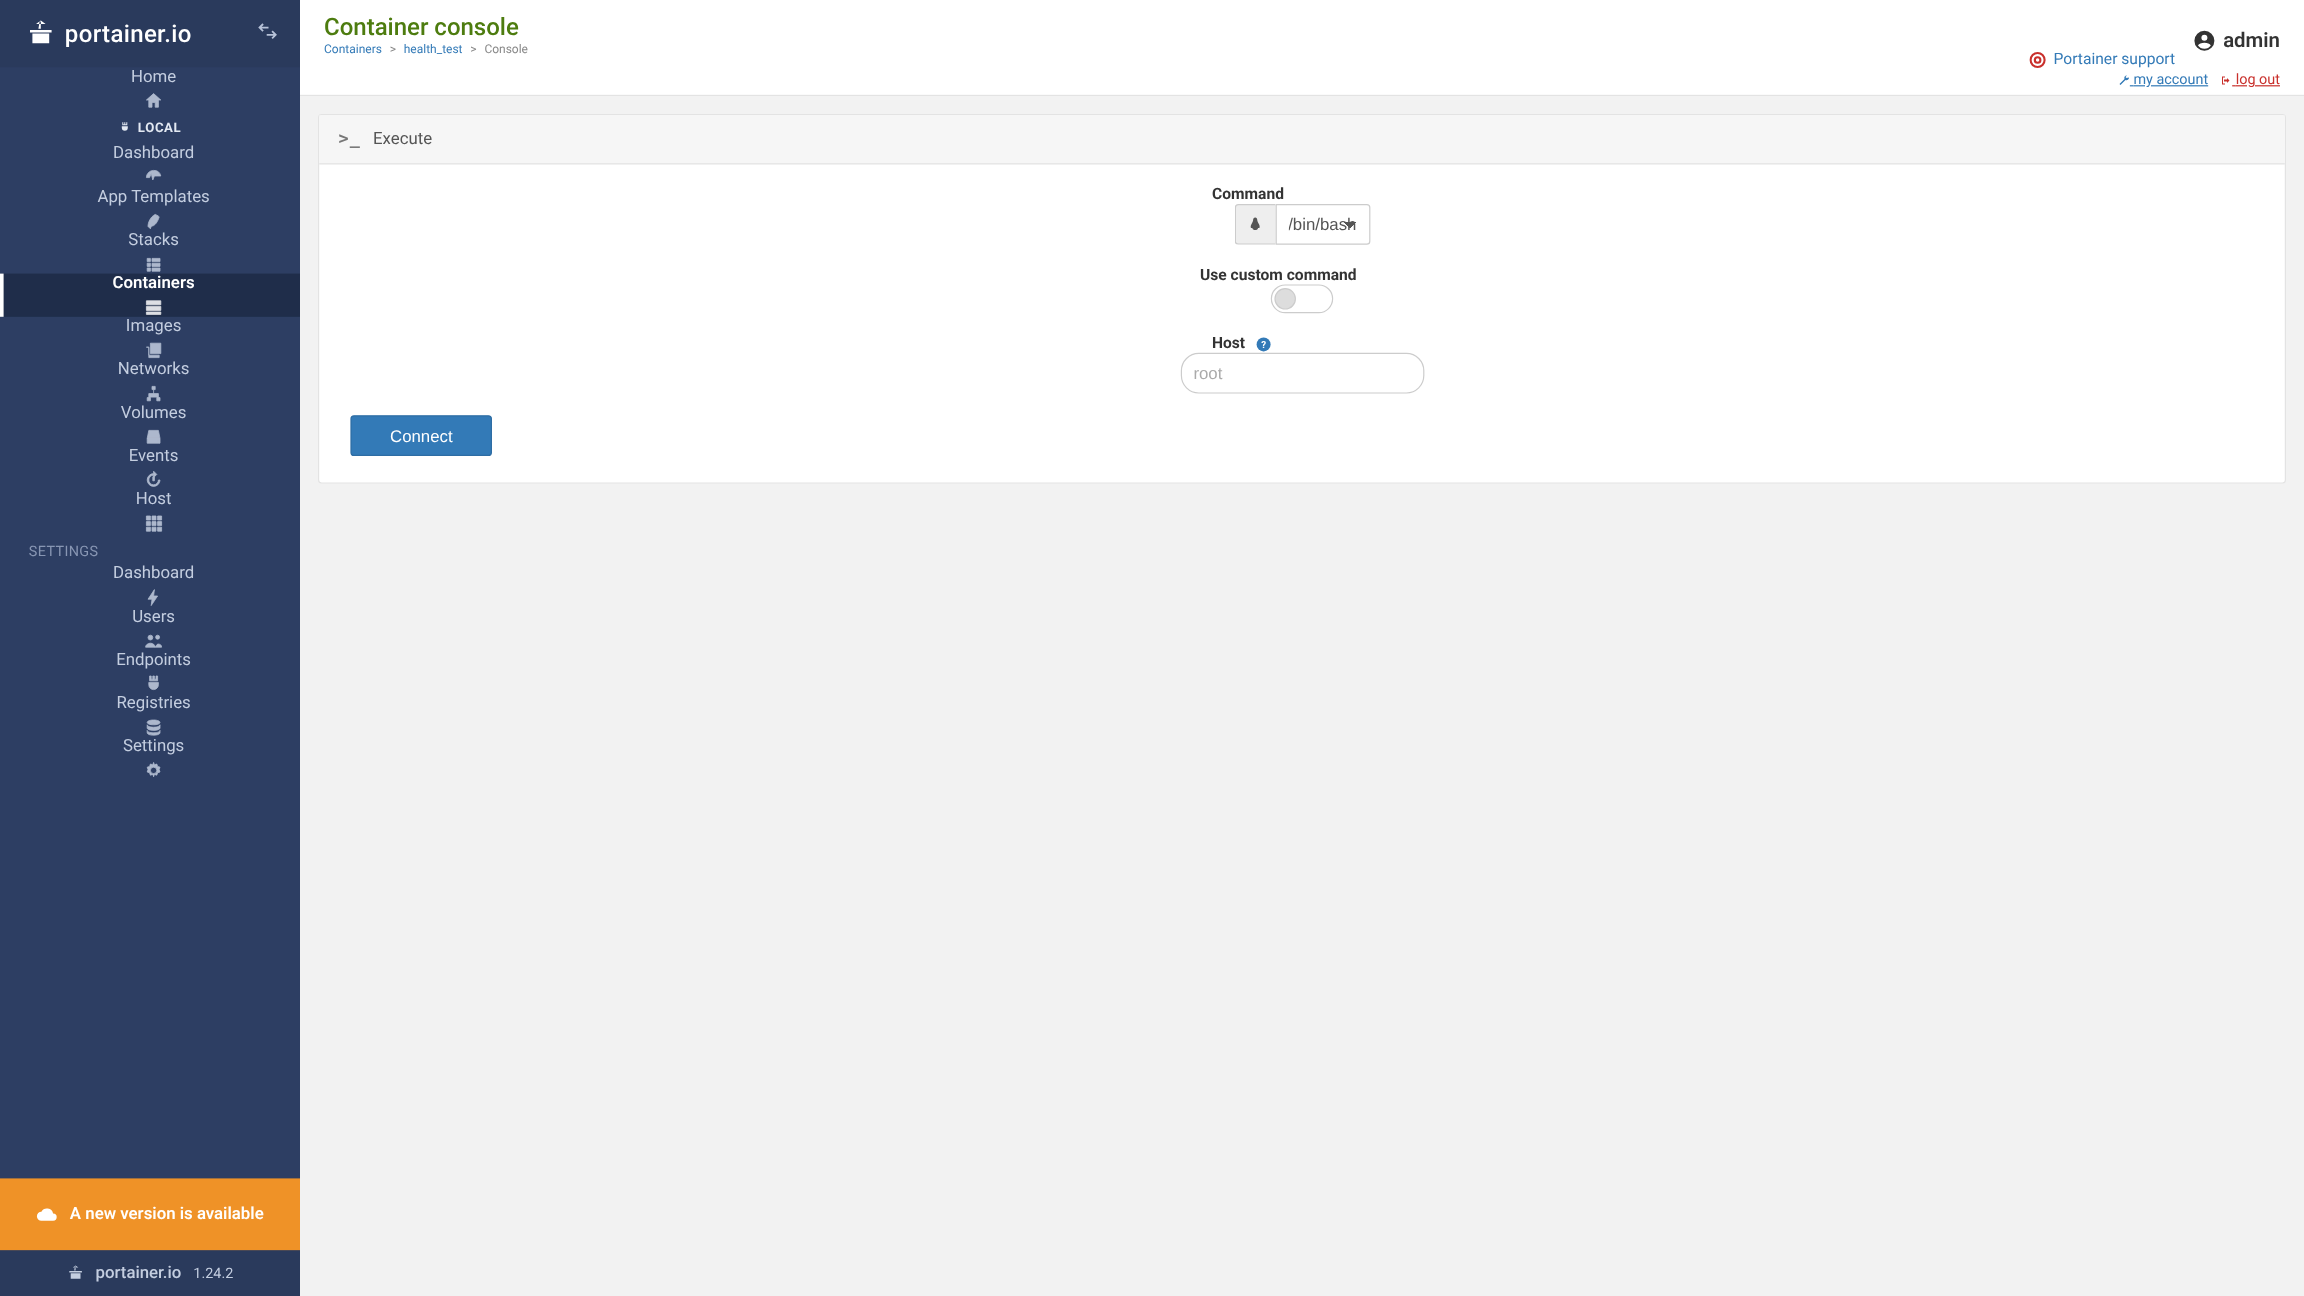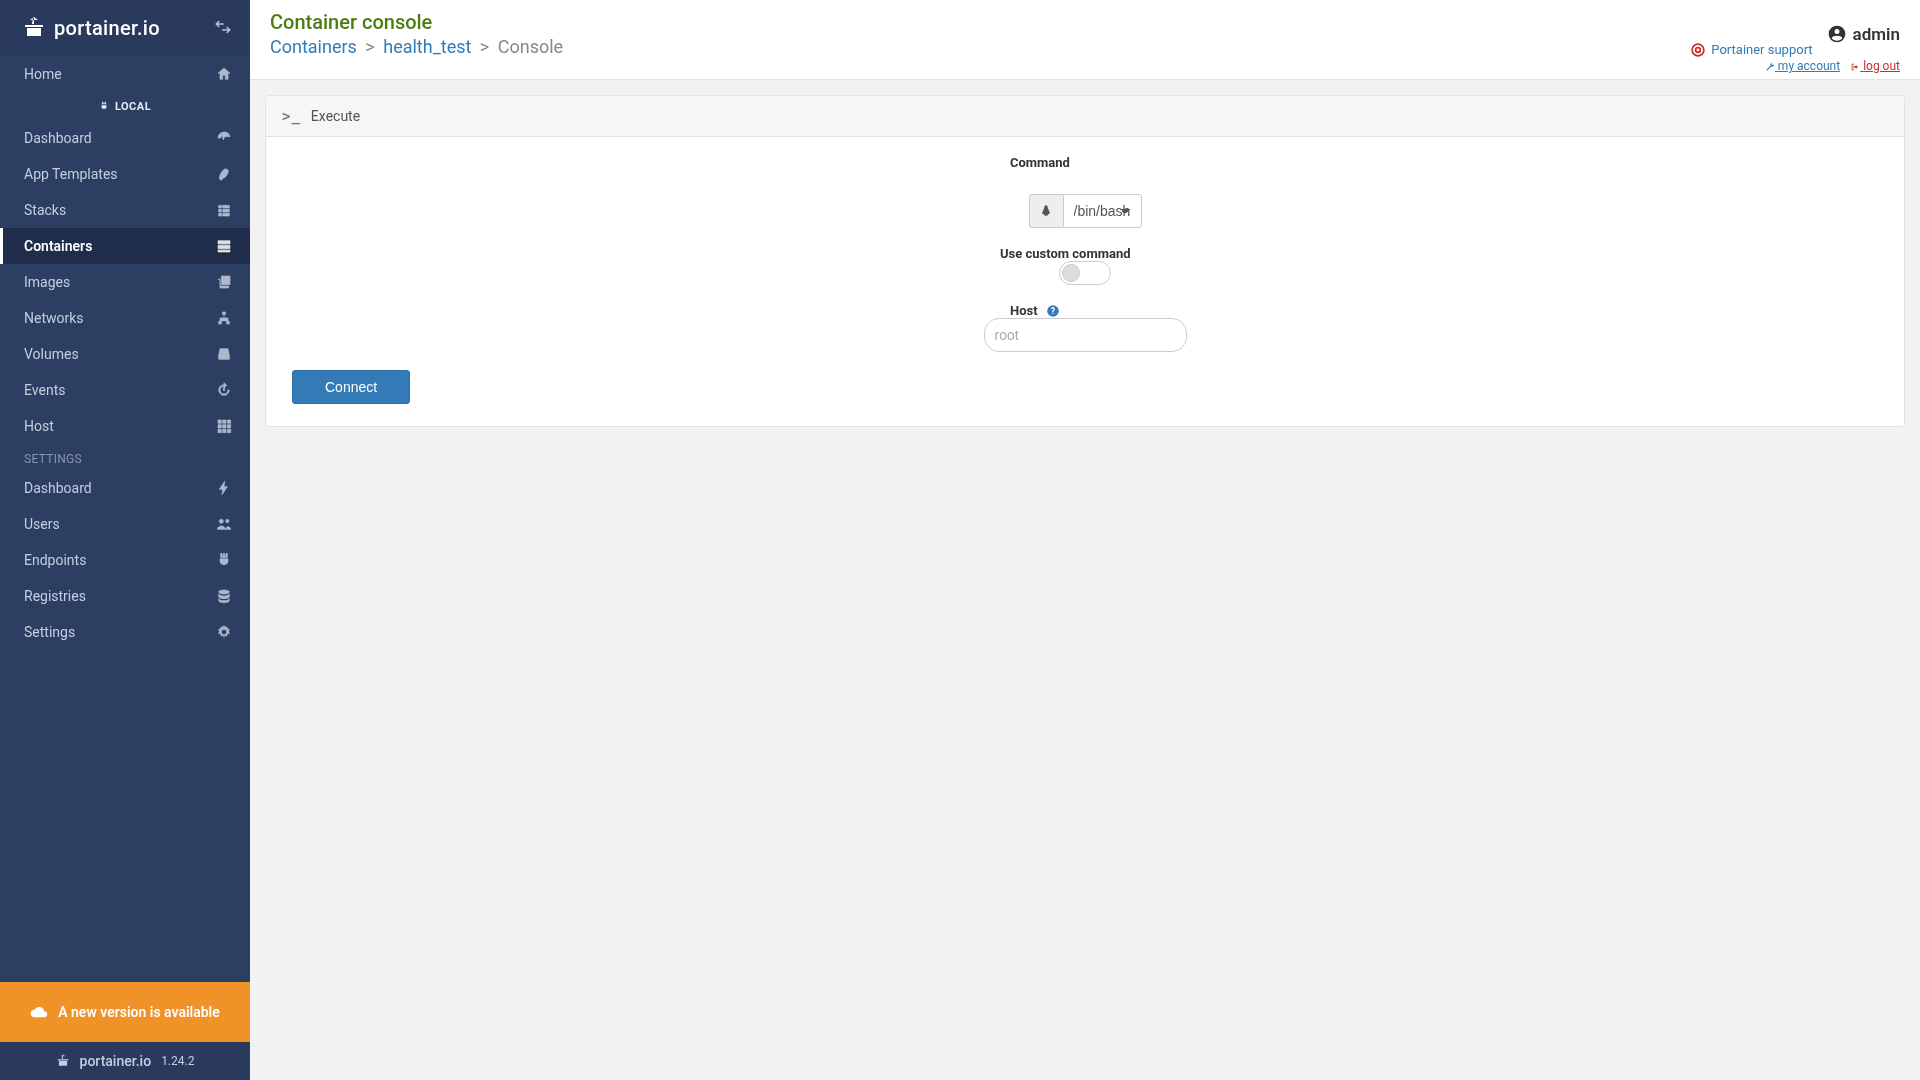--- a/index.html
+++ b/index.html
@@ -38,20 +38,21 @@
 .nav { flex: 1; overflow-y: auto; }
 .nav-item, .nav-subitem {
   display: flex;
   align-items: center;
   justify-content: space-between;
   height: 36px;
   padding: 0 18px 0 24px;
   color: #c4cee0;
   font-size: 14px;
   cursor: pointer;
+  flex-direction: column;
 }
 .nav-item.active { background: #1f2d4a; color: #fff; font-weight: 600; border-left: 3px solid #fff; padding-left: 21px; }
 .nav-icon { width: 16px; height: 16px; fill: currentColor; stroke: currentColor; opacity: .85; }
 
 .nav-group {
   height: 28px;
   display: flex;
   align-items: center;
   justify-content: center;
   gap: 6px;
@@ -100,21 +101,21 @@
 
 .topbar {
   background: #fff;
   border-bottom: 1px solid #e3e3e3;
   padding: 10px 20px 6px 20px;
   display: flex;
   justify-content: space-between;
   align-items: flex-start;
 }
 .topbar-left .page-title { font-size: 20px; color: #4d7c0f; font-weight: 500; }
-.breadcrumb { font-size: 18px; color: #888; margin-top: 2px; }
+.breadcrumb { font-size: 10px; color: #888; margin-top: 2px; }
 .breadcrumb a { color: #337ab7; text-decoration: none; }
 .breadcrumb .sep { padding: 0 4px; color: #888; }
 
 .topbar-right { text-align: right; font-size: 13px; }
 .topbar-right .row1 { display: flex; align-items: center; gap: 14px; justify-content: flex-end; }
 .topbar-right .row2 { margin-top: 2px; font-size: 12px; display: flex; gap: 10px; justify-content: flex-end; }
 .topbar-right a { color: #337ab7; text-decoration: underline; }
 .user-label { display: flex; align-items: center; gap: 6px; font-size: 17px; font-weight: 600; color: #333; }
 .user-label svg { width: 20px; height: 20px; fill: #333; }
 .support-link { color: #337ab7 !important; text-decoration: none !important; display: flex; align-items: center; gap: 6px; margin-top: 32px; }
@@ -134,21 +135,21 @@
   gap: 10px;
   color: #555;
 }
 .panel-header .term-icon { font-family: monospace; font-weight: 700; letter-spacing: 1px; color: #777; }
 .panel-body { padding: 18px 20px 22px; }
 
 .form-row { display: flex; align-items: center; margin-bottom: 18px; flex-direction: column; }
 .form-row label { width: 150px; font-size: 13px; font-weight: 700; color: #333; display: flex; align-items: center; gap: 8px; }
 .form-row .control { flex: 1; }
 
-.input-group { display: flex; width: 100%; margin-top: 24px; }
+.input-group { display: flex; width: 100%; }
 .input-addon {
   width: 34px;
   background: #eee;
   border: 1px solid #ccc;
   border-right: none;
   display: flex;
   align-items: center;
   justify-content: center;
   border-radius: 3px 0 0 3px;
 }

